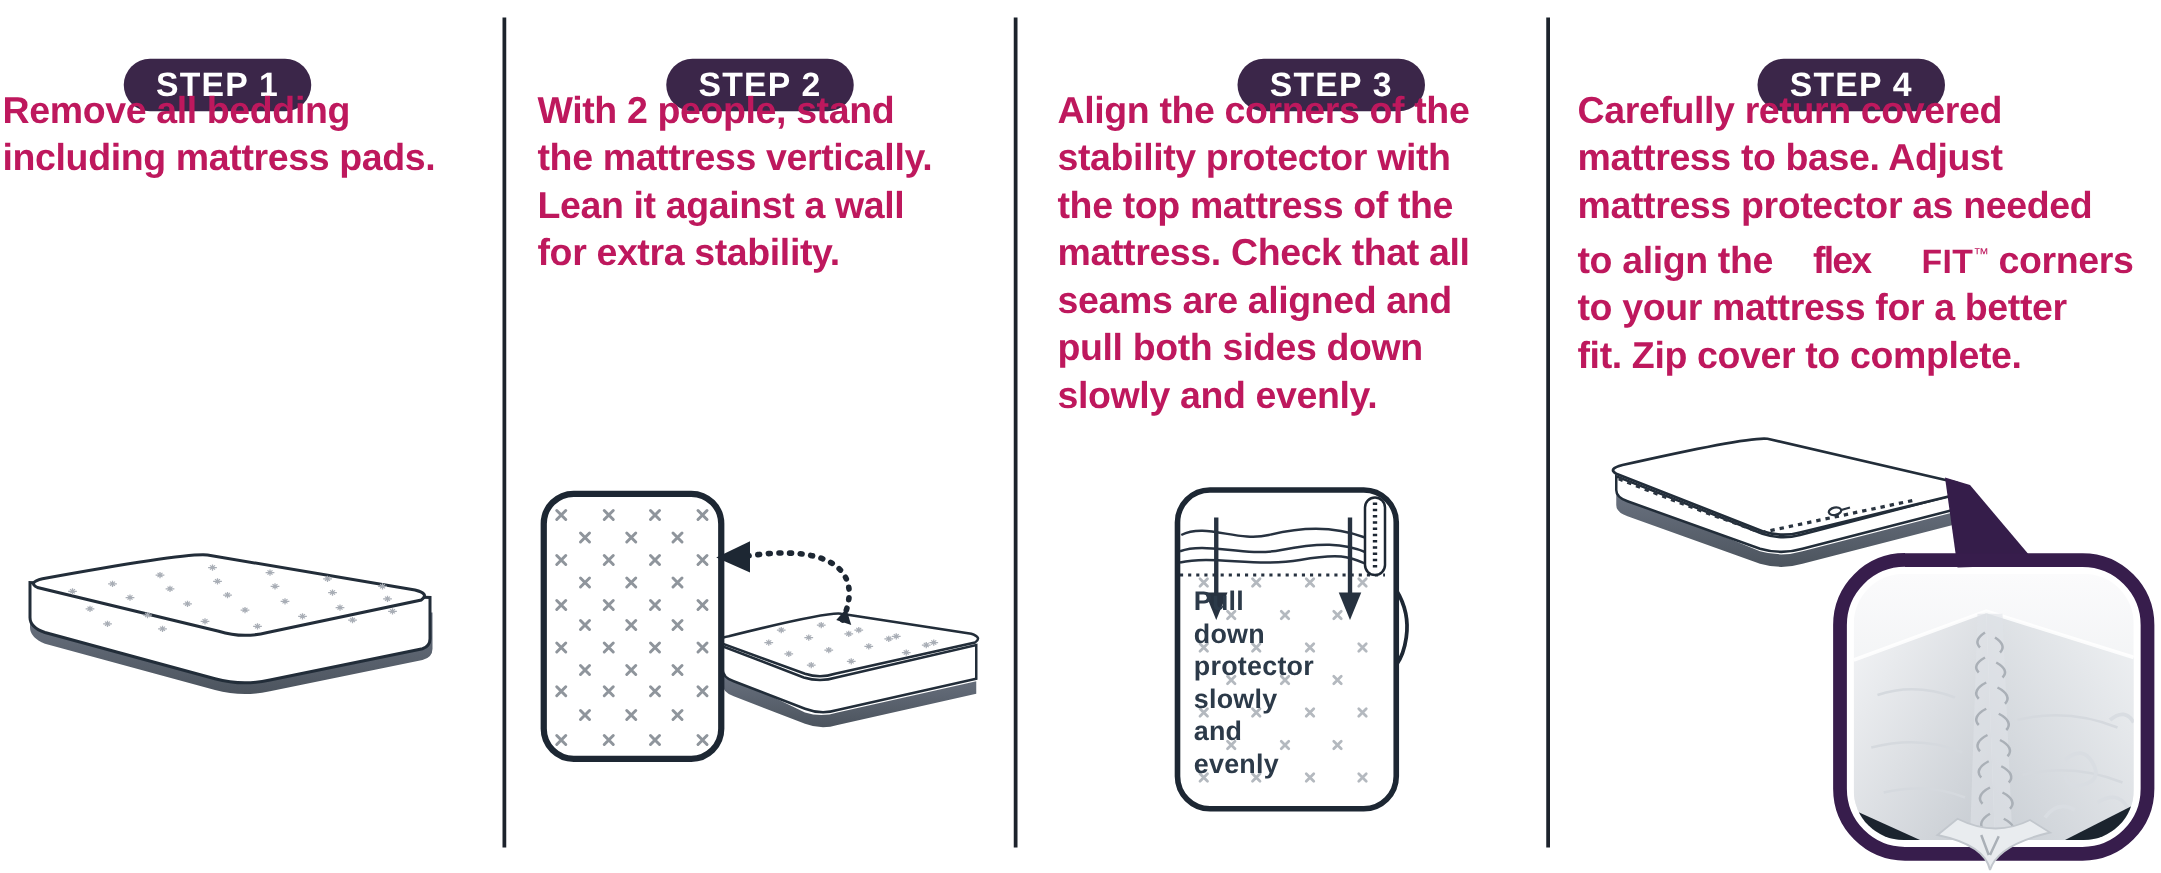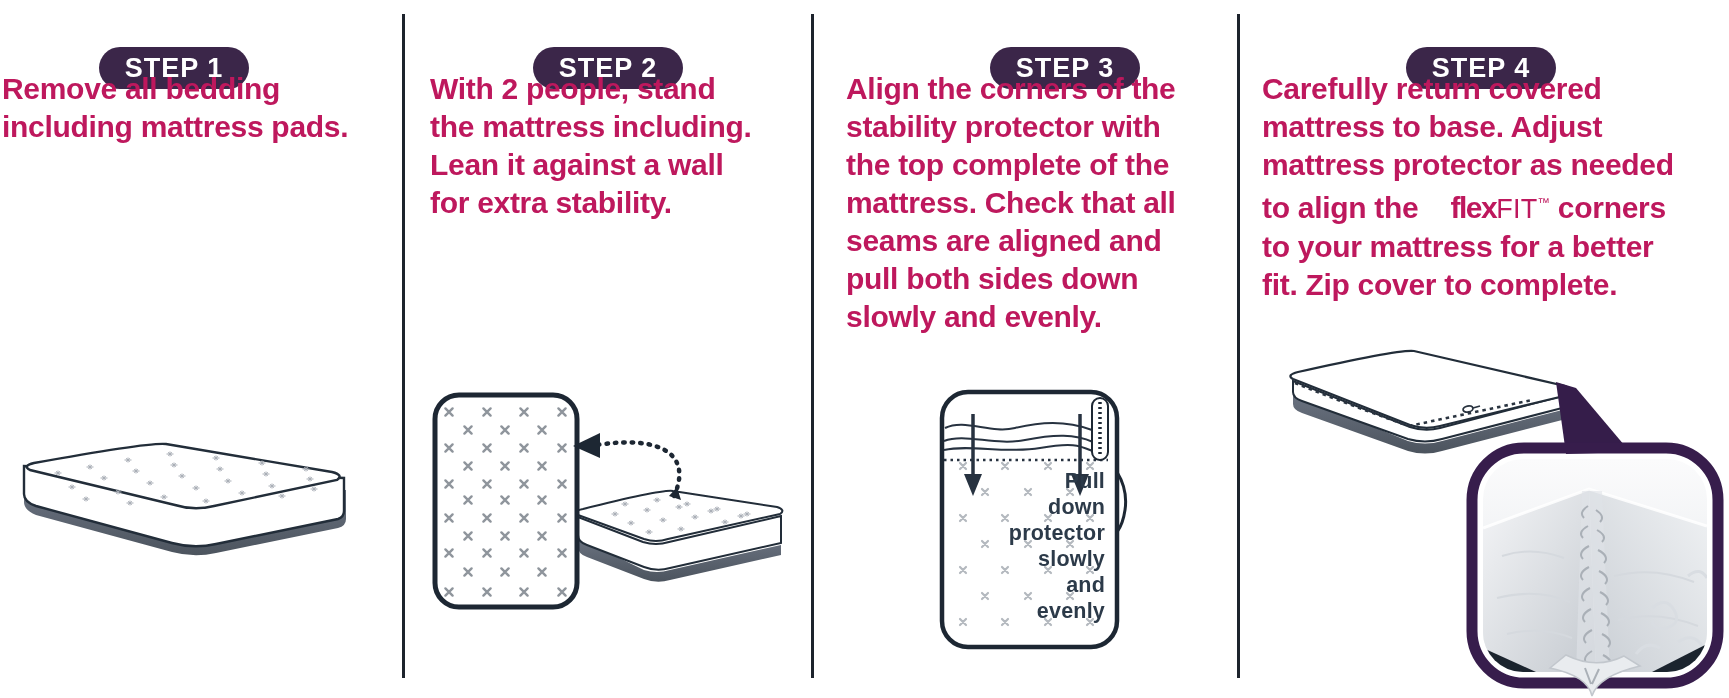--- a/index.html
+++ b/index.html
@@ -13,24 +13,24 @@
   #badge1{left:99px}#badge2{left:533px}#badge3{left:990px}#badge4{left:1406px}
   .instr{position:absolute;top:70px;color:#be185d;font-size:30px;font-weight:700;
          line-height:38px;letter-spacing:-0.3px;white-space:nowrap;}
   #t1{left:2px}#t2{left:430px}#t3{left:846px}#t4{left:1262px}
   .illus{position:absolute;}
   #illus1{left:20px;top:442px;width:332px;height:130px;}
   #illus2{left:425px;top:388px;width:372px;height:232px;}
   #illus3{left:935px;top:386px;width:202px;height:272px;}
   #illus4{left:1282px;top:346px;width:300px;height:122px;}
   #callout{left:1452px;top:376px;width:277px;height:322px;}
-  #note3{position:absolute;left:955px;top:468px;width:150px;text-align:right;
+  #note3{position:absolute;left:955px;top:468px;width:150px;text-align:left;
          color:#2c3a49;font-size:21.5px;font-weight:700;line-height:26px;letter-spacing:0.2px;}
   .brand-flex{font-weight:700;letter-spacing:-1.5px;margin-left:24px;}
-  .brand-fit{font-weight:400;font-size:0.9em;letter-spacing:0.3px;}
+  .brand-fit{font-weight:700;font-size:0.9em;letter-spacing:0.3px;margin-left:41px;}
   .tm{font-size:0.42em;vertical-align:super;font-weight:400;}
   svg{display:block;width:100%;height:100%;}
 </style>
 </head>
 <body>
 
 <div id="canvas">
 
   <div class="divider" id="div1"></div>
   <div class="divider" id="div2"></div>
@@ -41,29 +41,29 @@
   <div class="badge" id="badge3">STEP 3</div>
   <div class="badge" id="badge4">STEP 4</div>
 
   <div class="instr" id="t1">
     <div>Remove all bedding</div>
     <div>including mattress pads.</div>
   </div>
 
   <div class="instr" id="t2">
     <div>With 2 people, stand</div>
-    <div>the mattress including.</div>
+    <div>the mattress vertically.</div>
     <div>Lean it against a wall</div>
     <div>for extra stability.</div>
   </div>
 
   <div class="instr" id="t3">
     <div>Align the corners of the</div>
     <div>stability protector with</div>
-    <div>the top complete of the</div>
+    <div>the top mattress of the</div>
     <div>mattress. Check that all</div>
     <div>seams are aligned and</div>
     <div>pull both sides down</div>
     <div>slowly and evenly.</div>
   </div>
 
   <div class="instr" id="t4">
     <div>Carefully return covered</div>
     <div>mattress to base. Adjust</div>
     <div>mattress protector as needed</div>

